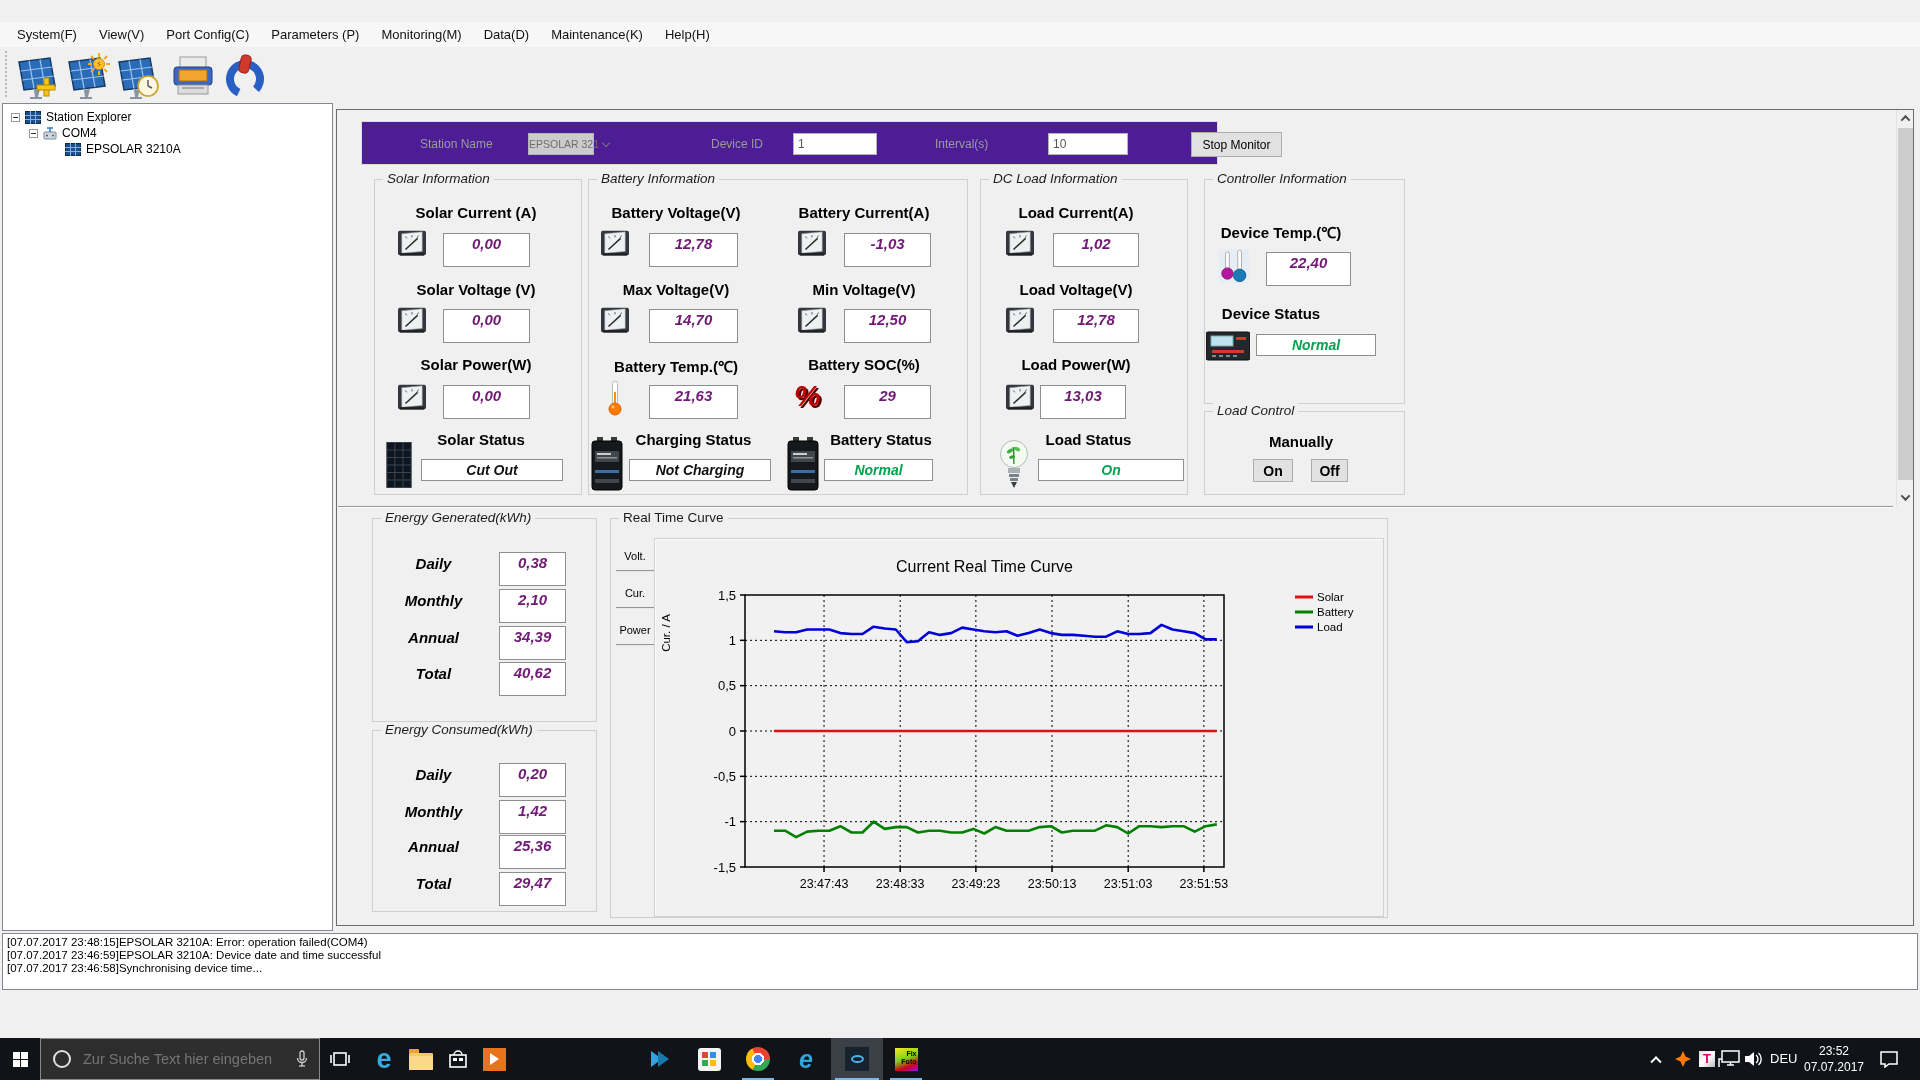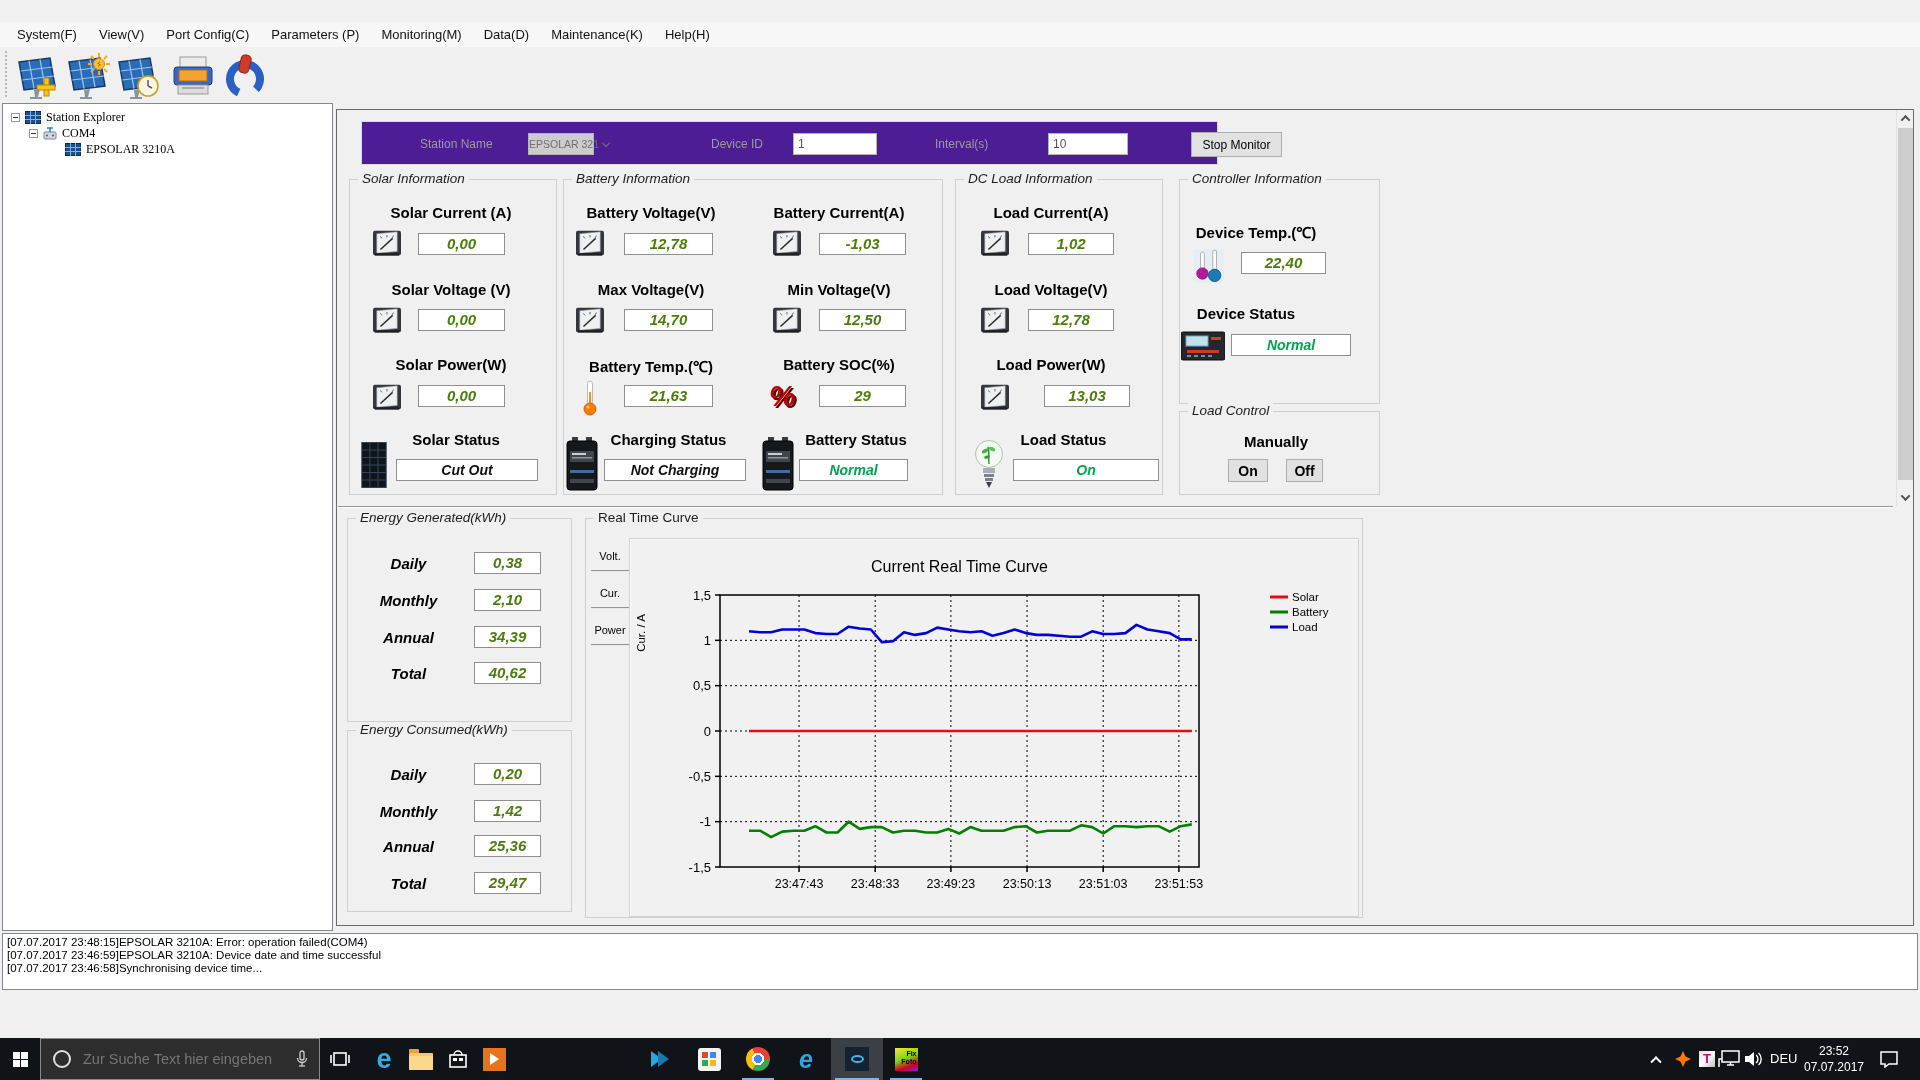--- a/index.html
+++ b/index.html
@@ -19,41 +19,41 @@
 
   .menubar { position:absolute; left:0; top:22px; width:1920px; height:25px; background:#f7f7f7; display:flex; align-items:center; padding-left:6px; }
   .menu-item { font-size:13px; color:#111; padding:0 11px; height:25px; line-height:25px; }
 
   .toolbar { position:absolute; left:0; top:47px; width:1920px; height:56px; background:#f0f0f0; }
   .toolbar-handle { position:absolute; left:5px; top:4px; height:46px; border-left:2px dotted #b9b9b9; }
   .tbtn { position:absolute; top:6px; width:46px; height:46px; }
 
   
   .tree-panel { position:absolute; left:2px; top:103px; width:331px; height:828px; background:#fff; border:1px solid #828790; }
-  .tree-row { position:absolute; height:16px; display:flex; align-items:center; font-size:12px; color:#000; white-space:nowrap;font-family:Liberation Serif, serif; }
+  .tree-row { position:absolute; height:16px; display:flex; align-items:center; font-size:12px; color:#000; white-space:nowrap; }
   .expander { width:9px; height:9px; border:1px solid #9a9a9a; background:#fff; position:relative; margin-right:5px; flex:none; }
   .expander::before { content:""; position:absolute; left:1px; top:3px; width:5px; height:1px; background:#333; }
 
   
   .main-panel { position:absolute; left:336px; top:109px; width:1578px; height:817px; border:1px solid #6b6b6b; background:#f0f0f0; }
   .divider { position:absolute; left:338px; top:506px; width:1555px; height:2px; border-top:1px solid #979797; border-bottom:1px solid #ffffff; }
 
   .station-bar { position:absolute; left:361px; top:121px; width:857px; height:44px; background:#4c1d95; border:1px solid #dcdcdc; }
   .gray-label { position:absolute; font-size:12px; color:#9b9b9b; white-space:nowrap; }
   .tb { position:absolute; height:22px; background:#fff; border:1px solid #b3b3b3; font-family:"Liberation Sans",sans-serif; font-size:12px; color:#555; padding:0 4px; }
   .dd { position:absolute; height:22px; background:#cccccc; border:1px solid #b3b3b3; color:#6f6f6f; font-size:10.5px; display:flex; align-items:center; padding:0 0; white-space:nowrap; }
   .chev { width:6px; height:6px; border-right:1.5px solid #777; border-bottom:1.5px solid #777; transform:rotate(45deg); margin-left:4px; margin-top:-3px; flex:none; }
   .btn3d { position:absolute; background:#e1e1e1; border:1px solid #adadad; font-size:12px; color:#000; text-align:center; display:flex; align-items:center; justify-content:center; }
 
-  .group { position:absolute; border:1px solid #cfcfcf; }
+  .group { position:absolute; border:1px solid #cfcfcf;margin-left:25px; }
   .gtitle { position:absolute; top:-9px; left:8px; background:#f0f0f0; font-style:italic; font-size:13.5px; color:#1c1c1c; padding:0 4px; white-space:nowrap; }
   .gtitle.upright { font-style:normal; }
 
   .flabel { position:absolute; font-weight:bold; font-size:15px; color:#000; text-align:center; white-space:nowrap; }
-  .vbox { position:absolute; height:22px; background:#fff; border:1px solid #8f8f8f; font-style:italic; font-weight:600; font-size:15px; color:#4d7c0f; text-align:center; line-height:19px; }
+  .vbox { position:absolute; height:34px; background:#fff; border:1px solid #8f8f8f; font-style:italic; font-weight:600; font-size:15px; color:#701a75; text-align:center; line-height:19px; }
   .sbox { position:absolute; height:22px; background:#fff; border:1px solid #8f8f8f; font-style:italic; font-weight:600; font-size:14px; color:#111; text-align:center; line-height:20px; }
   .green { color:#00a44f; }
   .elabel { position:absolute; font-weight:bold; font-style:italic; font-size:15px; color:#000; text-align:center; }
   .ctrlbtn { font-weight:bold; font-size:14px; }
 
   .pct-icon { position:absolute; font-weight:bold; font-style:italic; font-size:30px; color:#c00000; text-shadow:2px 2px 0 #4d0000; line-height:1; }
 
   
   .vtab { position:absolute; width:38px; height:30px; font-size:11px; color:#000; text-align:center; line-height:28px; border-bottom:2px groove #e8e8e8; background:#f0f0f0; }
   .chart-panel { position:absolute; left:43px; top:19px; width:730px; height:379px; background:#f1f1f1; border:1px solid #d2d2d2; box-shadow:inset 1px 1px 0 #fafafa; }
@@ -442,21 +442,21 @@
     <div class="vbox" style="left:72px;top:53px;width:86px">1,02</div>
     <div class="flabel" style="left:20px;top:101px;width:150px">Load Voltage(V)</div>
     <svg class="abs" style="left:25px;top:126px;width:28px;height:28px">
         <use href="#sym-meter"></use>
       </svg>
     <div class="vbox" style="left:72px;top:129px;width:86px">12,78</div>
     <div class="flabel" style="left:20px;top:176px;width:150px">Load Power(W)</div>
     <svg class="abs" style="left:25px;top:203px;width:28px;height:28px">
         <use href="#sym-meter"></use>
       </svg>
-    <div class="vbox" style="left:88px;top:205px;width:86px">13,03</div>
+    <div class="vbox" style="left:59px;top:205px;width:86px">13,03</div>
     <div class="flabel" style="left:45px;top:251px;width:125px">Load Status</div>
     <svg class="abs" style="left:18px;top:259px;width:30px;height:54px">
         <use href="#sym-bulb"></use>
       </svg>
     <div class="sbox green" style="left:57px;top:279px;width:146px">On</div>
   </div>
 
   <div class="group" style="left:1179px;top:179px;width:201px;height:225px">
     <span class="gtitle">Controller Information</span>
     <div class="flabel" style="left:6px;top:42px;width:140px">Device Temp.(℃)</div>

